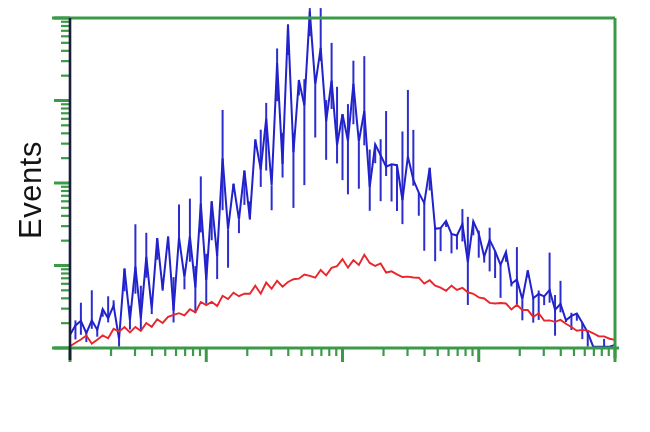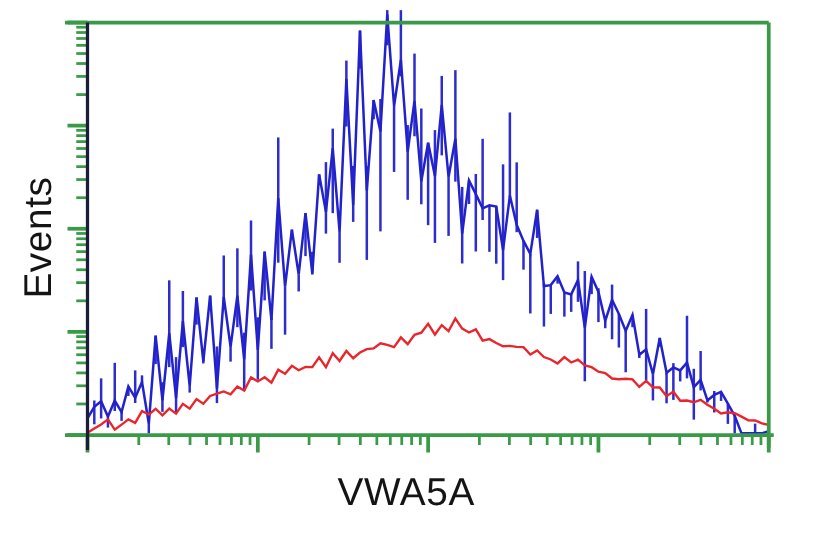--- a/index.html
+++ b/index.html
@@ -227,15 +227,14 @@
         <line x1="52" y1="18" x2="615" y2="18" stroke="#3a9a48" stroke-width="3"></line>
         <line x1="615" y1="18" x2="615" y2="358" stroke="#3a9a48" stroke-width="3"></line>
         <line x1="52" y1="348" x2="619" y2="348" stroke="#3a9a48" stroke-width="3"></line>
         <line x1="70" y1="18" x2="70" y2="360" stroke="#1b1b3a" stroke-width="2.6"></line>
       </g>
 
   </svg>
 
   <div class="axis-title" id="y-axis-title">Events</div>
 
-  <div class="axis-title" id="x-axis-title">VWA5A</div>
 
 </div>
 
 </body></html>

